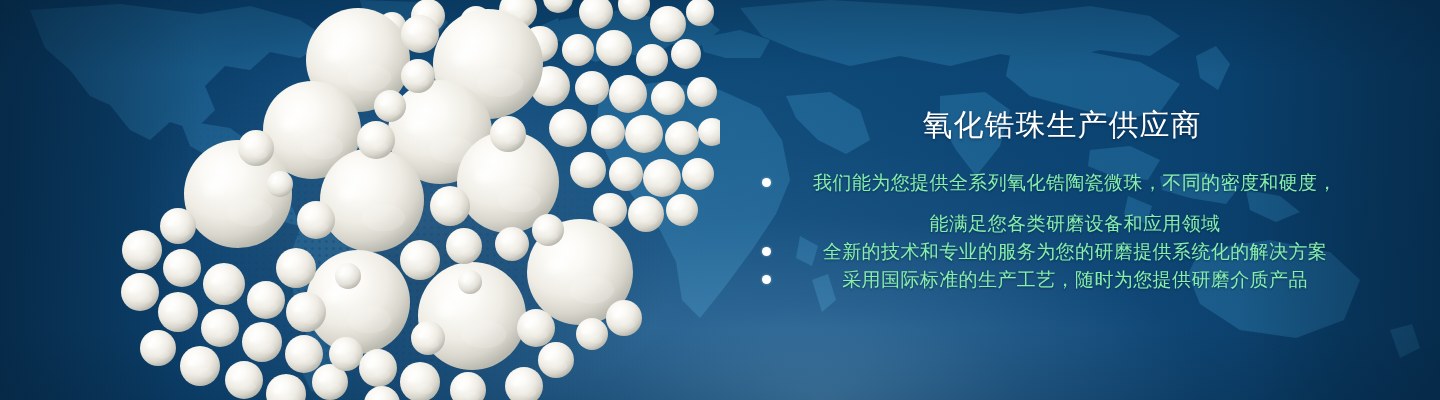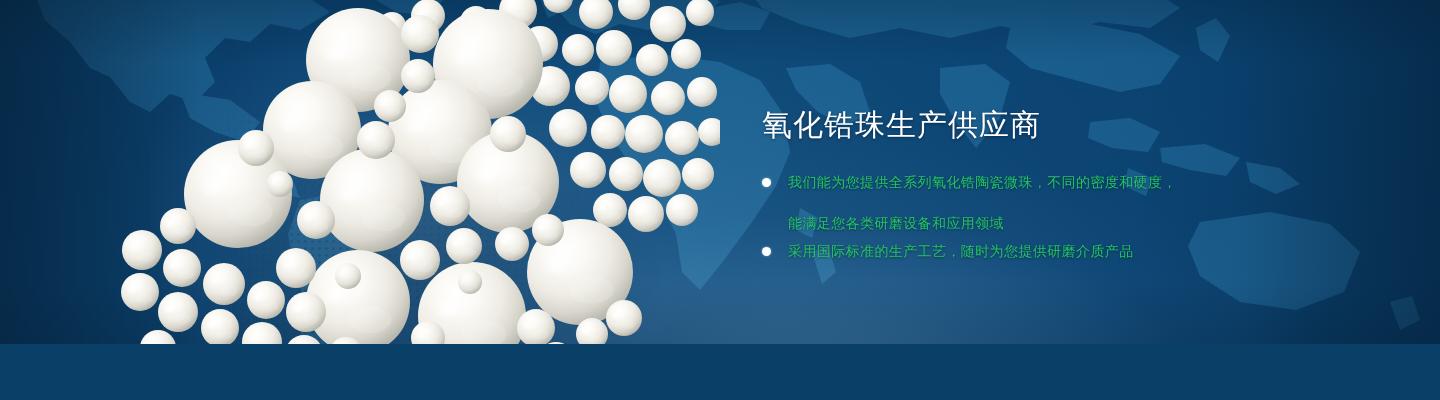--- a/index.html
+++ b/index.html
@@ -7,23 +7,24 @@
     padding: 0;
     background: #0a3f68;
   }
   body {
     font-family: "Liberation Sans", "DejaVu Sans", sans-serif;
   }
 
   #banner {
     position: relative;
     width: 1440px;
-    height: 344px;
+    height: 400px;
     overflow: hidden;
     background: #0a4270;
+    text-align: center;
   }
 
   
   .bg-base {
     position: absolute;
     inset: 0;
     background:
       radial-gradient(ellipse 620px 300px at 820px 400px,
           rgba(105,160,200,0.55) 0%,
           rgba(80,135,180,0.32) 32%,
@@ -113,22 +114,22 @@
     white-space: nowrap;
   }
   .bullets {
     list-style: none;
     margin: 0;
     padding: 0;
   }
   .bullet {
     position: relative;
     padding-left: 26px;
-    color: #22c55e;
-    font-size: 14px;
+    color: #86efac;
+    font-size: 19px;
     line-height: 25px;
     letter-spacing: 0.4px;
     margin-bottom: 3px;
     text-shadow: 0 1px 2px rgba(0,20,45,0.5);
   }
   .bullet-dot {
     position: absolute;
     left: 0;
     top: 8px;
     width: 9px;
@@ -342,20 +343,24 @@
     <h1 class="headline">氧化锆珠生产供应商</h1>
 
     <ul class="bullets">
 
       <li class="bullet">
         <span class="bullet-dot"></span>
         <span class="bullet-line">我们能为您提供全系列氧化锆陶瓷微珠，不同的密度和硬度，</span>
         <span class="bullet-line">能满足您各类研磨设备和应用领域</span>
       </li>
 
+      <li class="bullet">
+        <span class="bullet-dot"></span>
+        <span class="bullet-line">全新的技术和专业的服务为您的研磨提供系统化的解决方案</span>
+      </li>
 
       <li class="bullet">
         <span class="bullet-dot"></span>
         <span class="bullet-line">采用国际标准的生产工艺，随时为您提供研磨介质产品</span>
       </li>
 
     </ul>
   </div>
 
 </div>

